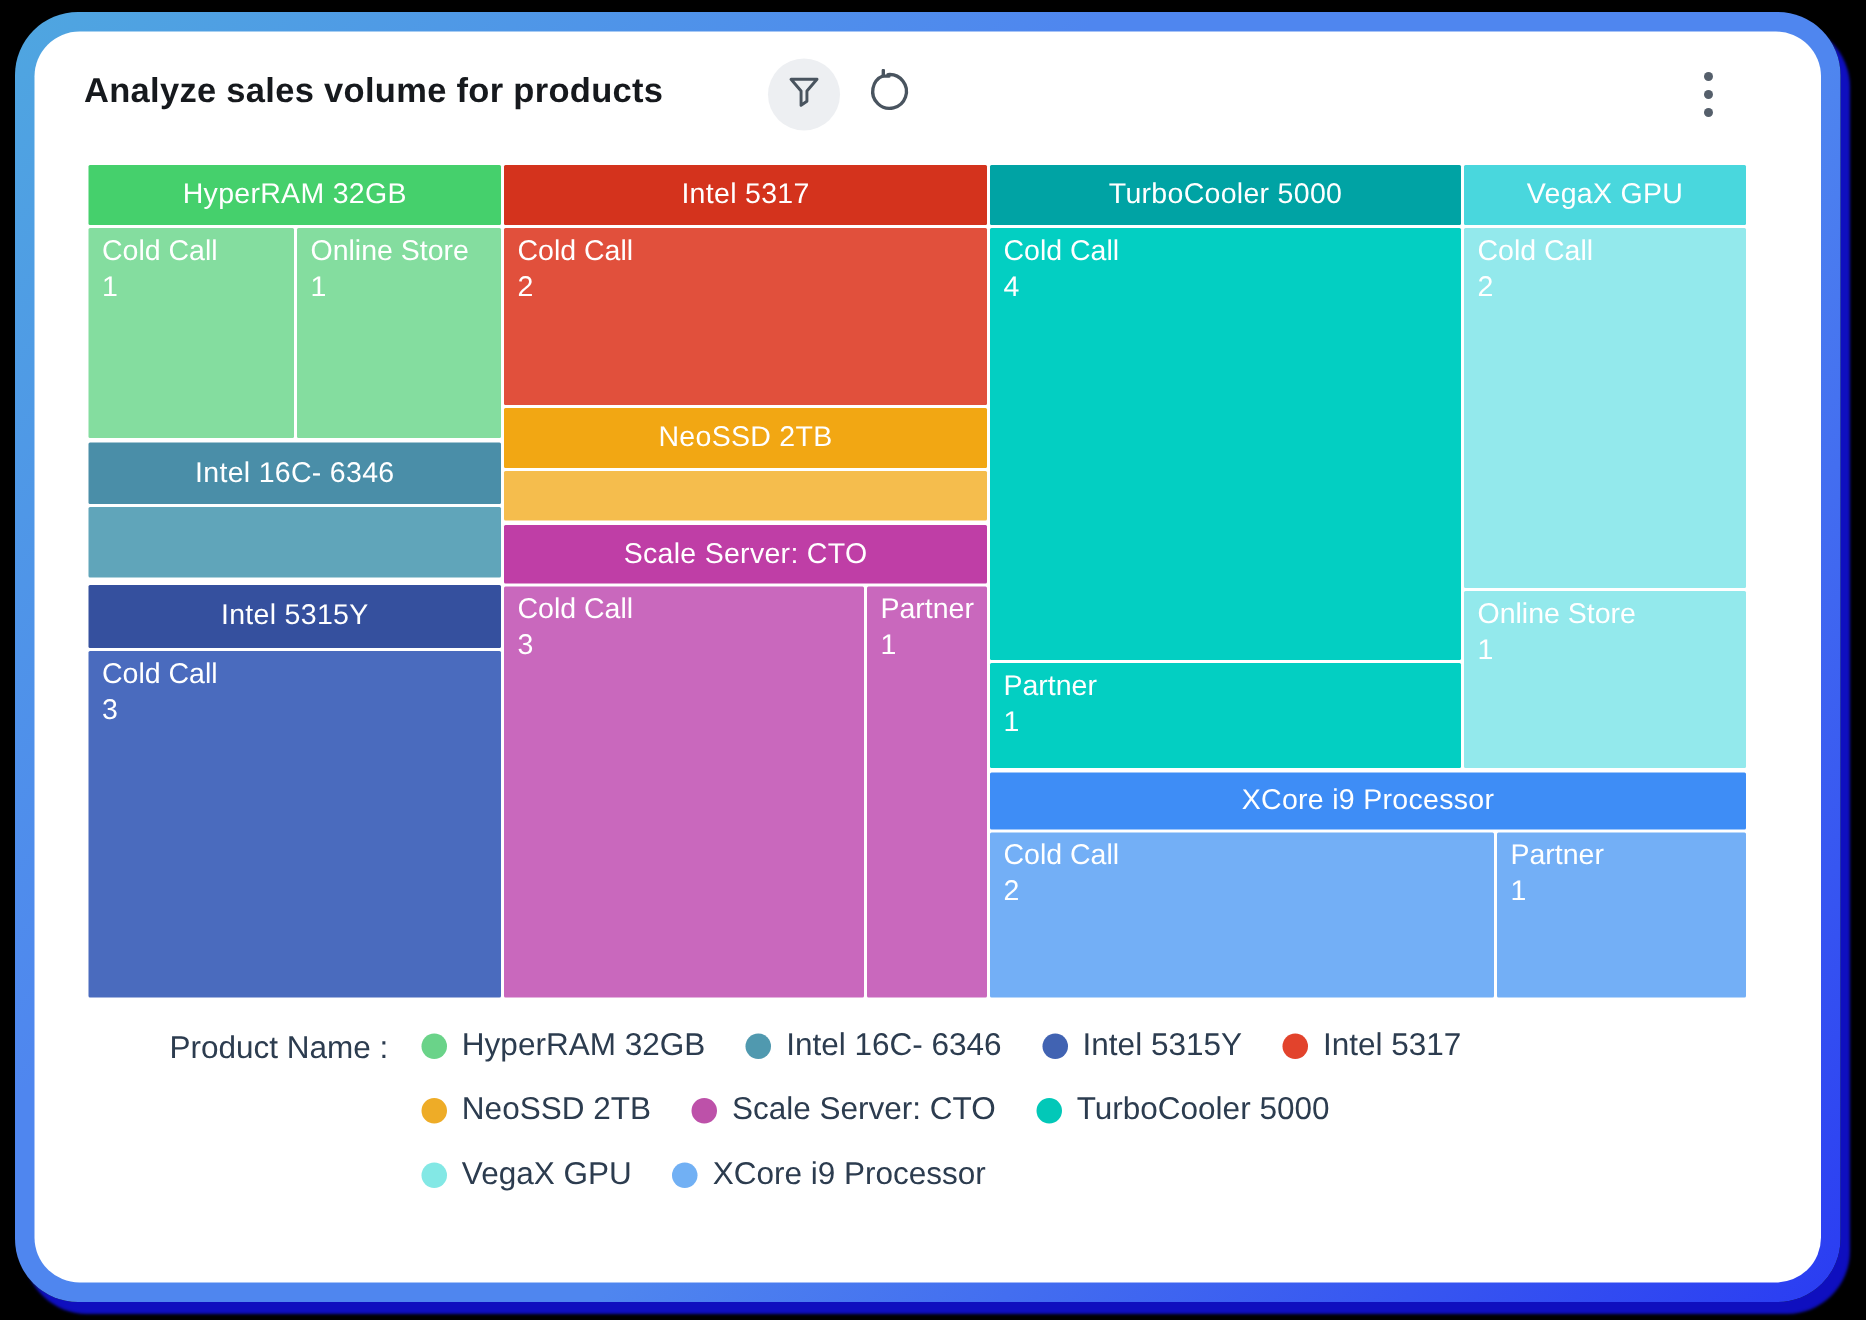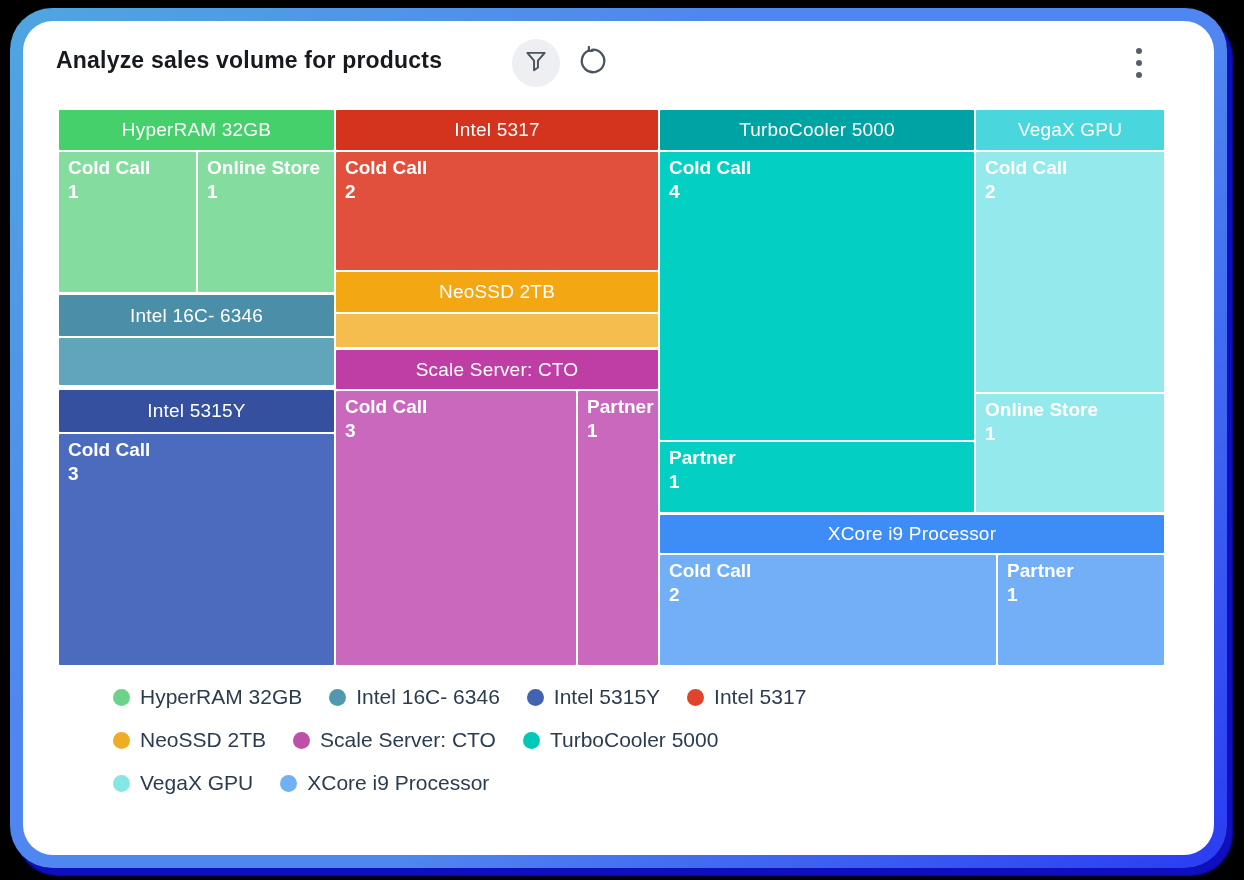--- a/index.html
+++ b/index.html
@@ -25,21 +25,21 @@
   .tooltip {
     position:absolute; left:450px; top:81px; height:51px; padding:0 22px;
     background:#2e3a48; color:#fff; font-size:21px; border-radius:13px;
     display:flex; align-items:center; z-index:30; white-space:nowrap;
   }
   
   .treemap { position:absolute; left:36px; top:89px; width:1105px; height:555px; }
   .tile { position:absolute; color:#fff; border-radius:1px; overflow:hidden; }
   .tile.hdr { display:flex; align-items:center; justify-content:center; font-size:19px; font-weight:500; letter-spacing:.2px; }
   .tile.cell { padding:4px 9px; font-size:19px; line-height:24px; font-weight:400; }
-  .tile.cell span { display:block;font-weight:bold; }
+  .tile.cell span { display:block; }
   
   .legend { position:absolute; left:90px; top:664px; display:flex; }
   .legend-label { font-size:21px; color:#2c3c4f; margin-right:22px; line-height:28px; white-space:nowrap; }
   .legend-rows { display:flex; flex-direction:column; gap:19px; }
   .legend-row { display:flex; gap:27px; }
   .legend-item { display:flex; align-items:center; gap:10px; cursor:pointer; }
   .legend-item .dot { width:17px; height:17px; border-radius:50%; flex:0 0 auto; }
   .legend-item .txt { font-size:21px; color:#2c3c4f; white-space:nowrap; }
 </style>
 </head>
@@ -162,20 +162,21 @@
       <span>2</span>
     </div>
     <div class="tile cell" style="left: 939px; top: 445px; width: 166px; height: 110px; background-color: rgb(115, 175, 246);">
       <span>Partner</span>
       <span>1</span>
     </div>
 
   </div>
 
   <div class="legend">
+    <div class="legend-label">Product Name :</div>
     <div class="legend-rows">
       <div class="legend-row">
         <div class="legend-item">
               <span class="dot" style="background-color: rgb(106, 211, 137);"></span>
               <span class="txt">HyperRAM 32GB</span>
             </div>
         <div class="legend-item">
               <span class="dot" style="background-color: rgb(80, 153, 175);"></span>
               <span class="txt">Intel 16C- 6346</span>
             </div>

